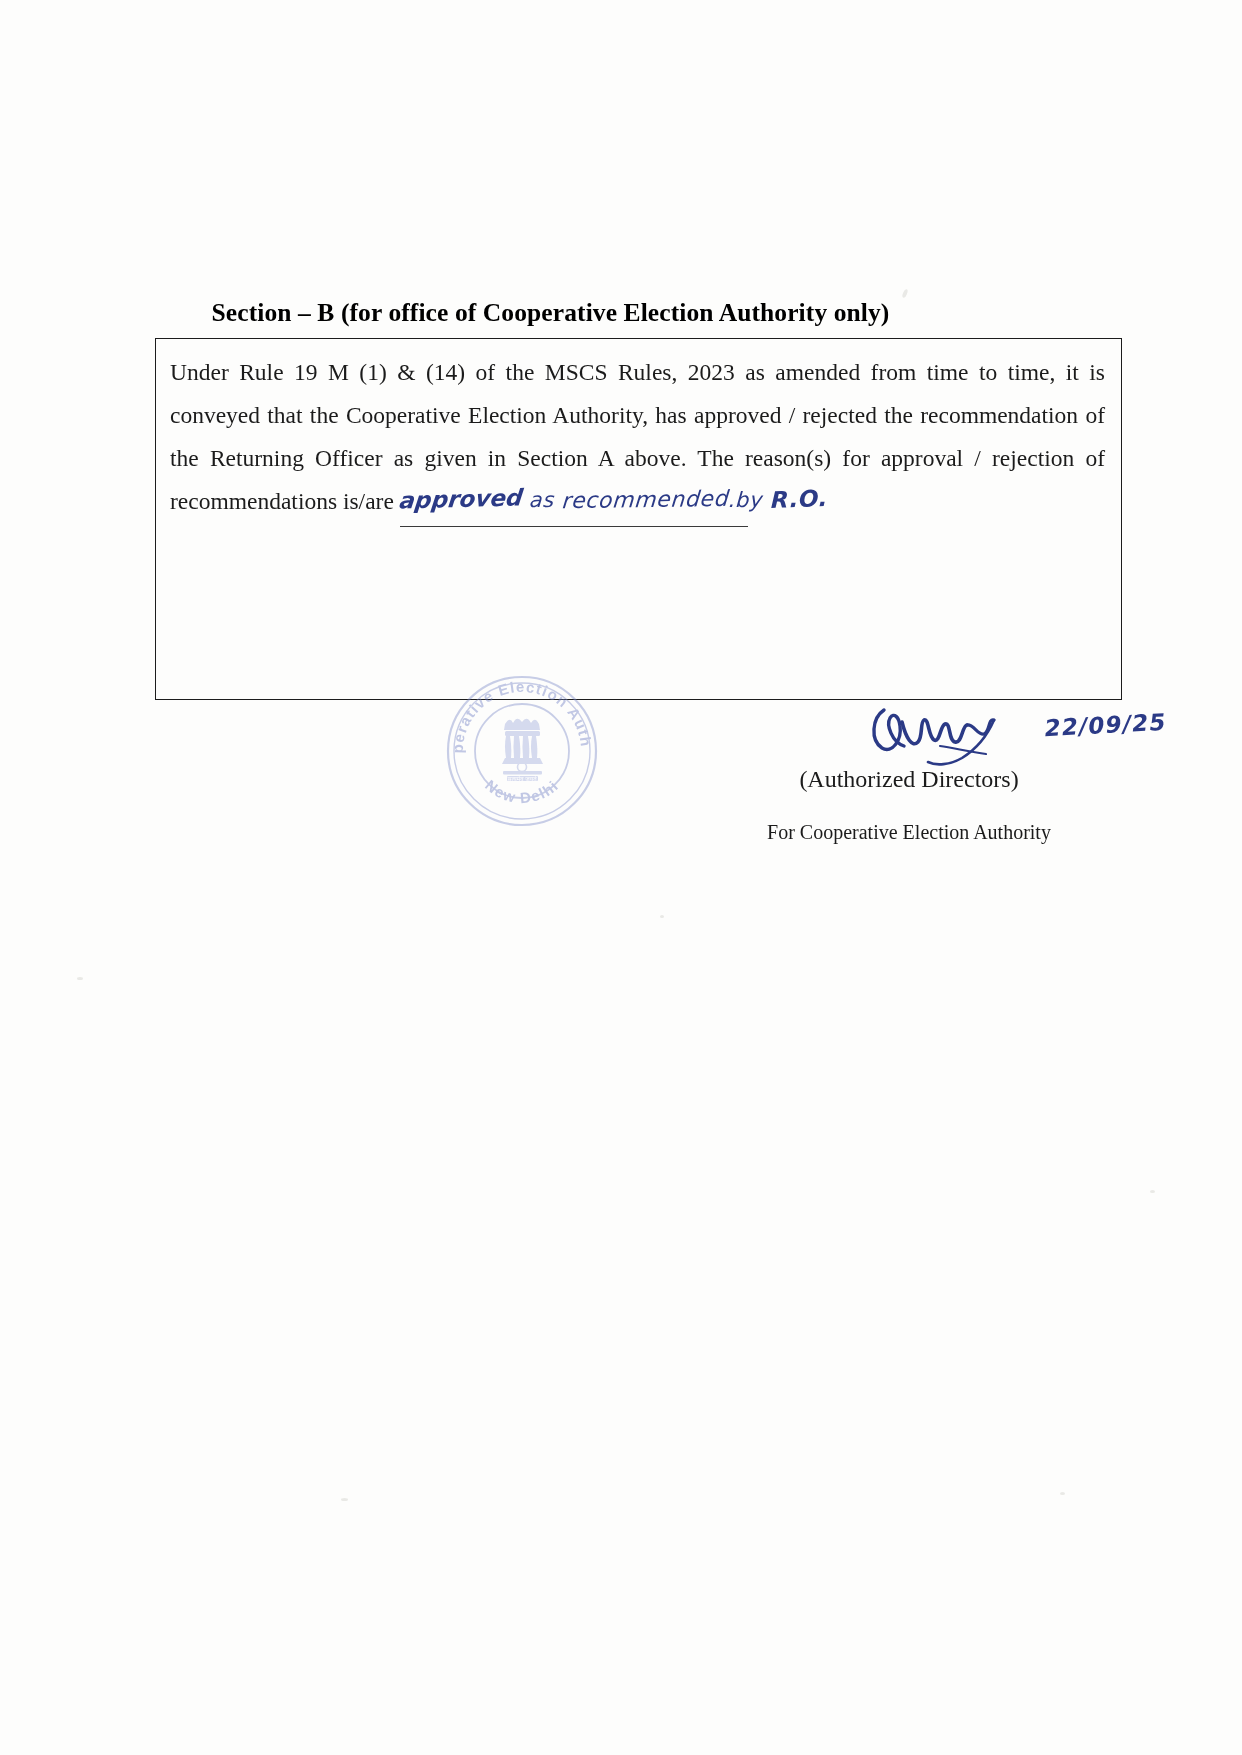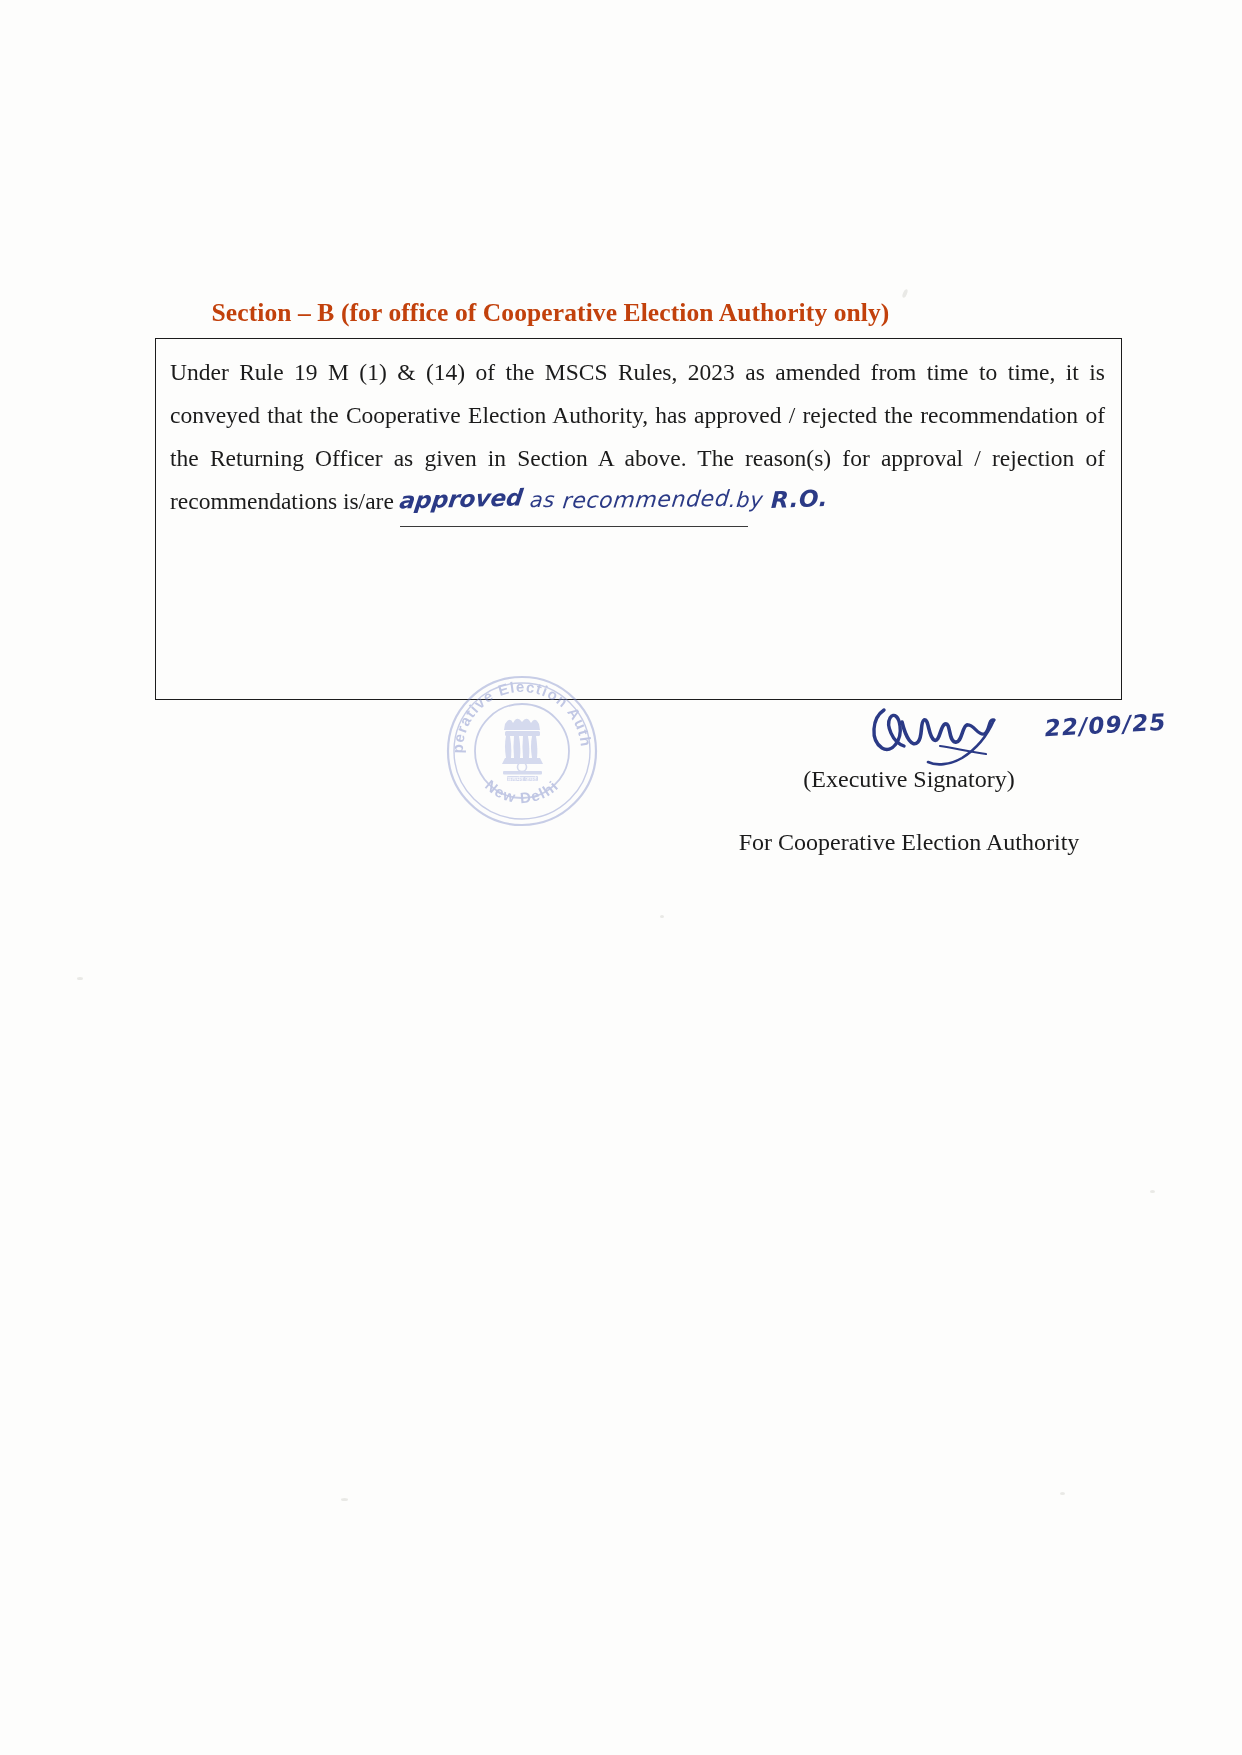--- a/index.html
+++ b/index.html
@@ -32,21 +32,21 @@
   
   .section-heading {
     position: absolute;
     top: 298px;
     left: 0;
     width: 1101px;
     text-align: center;
     font-size: 25.5px;
     font-weight: bold;
     letter-spacing: .1px;
-    color: #c2410c;
+    color: #000000;
   }
 
   
   .doc-box {
     position: absolute;
     left: 155px;
     top: 338px;
     width: 967px;
     height: 362px;
     border: 1.6px solid #1c1c1c;
@@ -141,23 +141,23 @@
     transform: skewX(-10deg) rotate(-3deg);
     letter-spacing: 1px;
     white-space: nowrap;
   }
   .sig-caption {
     font-size: 24px;
     color: #1b1b1b;
     margin-top: -6px;
   }
   .sig-org {
-    font-size: 24px;
+    font-size: 20px;
     color: #1b1b1b;
-    margin-top: 36px;
+    margin-top: 28px;
   }
 
   
   .seal {
     position: absolute;
     left: 443px;
     top: 672px;
     width: 158px;
     height: 158px;
     opacity: .42;
@@ -237,17 +237,17 @@
           <path d="M18,14 C6,22 4,44 16,52 C26,58 36,44 34,30 C33,21 28,16 24,22 C20,29 26,46 38,50" stroke-width="3.4"></path>
           <path d="M36,26 C40,42 46,52 52,46 C57,41 54,26 58,24 C63,22 62,40 68,44 C74,47 74,30 79,28
                    C85,26 82,44 89,46 C96,48 96,30 101,29" stroke-width="3.6"></path>
           <path d="M101,29 C108,28 112,40 118,38 C124,36 122,22 128,24" stroke-width="3.2"></path>
           <path d="M128,24 C122,38 112,52 96,62 C84,69 70,70 62,66" stroke-width="2.6"></path>
           <path d="M74,50 C88,52 104,56 120,58" stroke-width="2.2"></path>
         </g>
       </svg>
       <div class="sig-date">22/09/25</div>
     </div>
-    <div class="sig-caption">(Executive Signatory)</div>
+    <div class="sig-caption">(Authorized Directors)</div>
     <div class="sig-org">For Cooperative Election Authority</div>
   </div>
 
 </div>
 
 </body></html>

